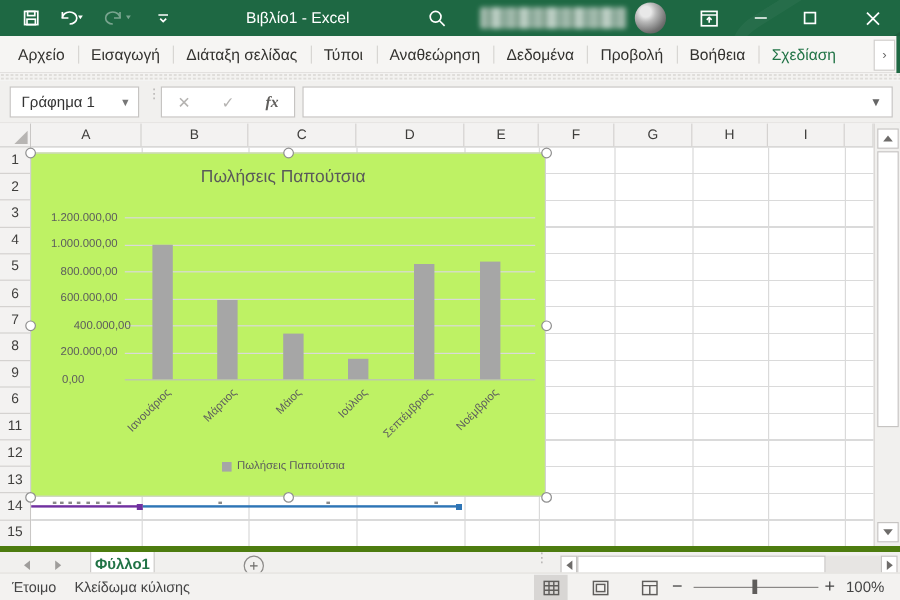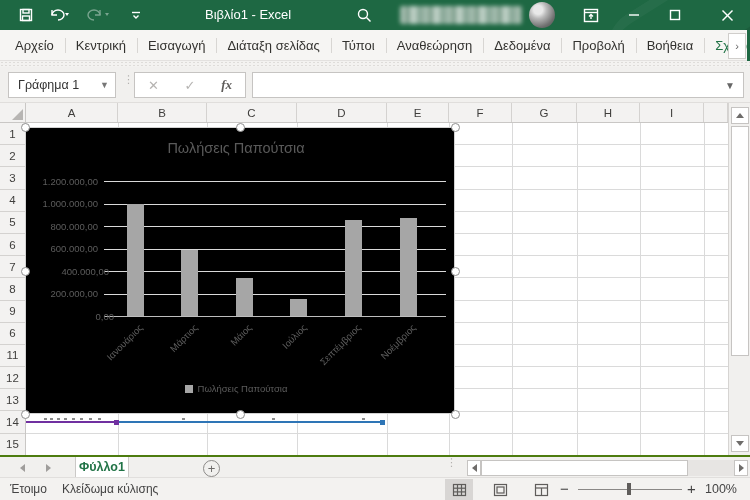--- a/index.html
+++ b/index.html
@@ -67,40 +67,40 @@
   
   #vscroll { position:absolute; left:728px; top:0; width:22px; height:352px; background:#f1f0ee; border-left:1px solid #d6d4d2; }
   .sbox { position:absolute; background:#fff; border:1px solid #c6c4c2; display:flex; align-items:center; justify-content:center; }
   .tri { width:0; height:0; border-style:solid; }
   .tri.up   { border-width:0 4px 5px 4px; border-color:transparent transparent #6e6c6a transparent; }
   .tri.down { border-width:5px 4px 0 4px; border-color:#6e6c6a transparent transparent transparent; }
   .tri.left { border-width:4px 5px 4px 0; border-color:transparent #6e6c6a transparent transparent; }
   .tri.right{ border-width:4px 0 4px 5px; border-color:transparent transparent transparent #6e6c6a; }
 
   
-  #chart { position:absolute; left:25px; top:127px; width:430px; height:287px; background:#000000; border:1px solid #d2d2d2; z-index:5; }
+  #chart { position:absolute; left:25px; top:127px; width:430px; height:287px; background:#bef264; border:1px solid #d2d2d2; z-index:5; }
   #chart-title { position:absolute; left:0; top:12px; width:420px; text-align:center; font-size:14.5px; color:#5a5a5a; }
   .gridline { position:absolute; height:1px; background:#d9d9d9; }
   .gridline.zero { background:#bdbdbd; }
   .ytick { position:absolute; text-align:right; font-size:9.5px; color:#5d5d5d; width:70px; }
   .bar { position:absolute; background:#A6A6A6; }
   .xlabel { position:absolute; width:92px; text-align:right; font-size:9.5px; color:#5d5d5d;
             transform:rotate(-45deg); transform-origin:100% 0%; white-space:nowrap; }
   #chart-legend { position:absolute; left:0; top:255px; width:420px; display:flex; align-items:center; justify-content:center; gap:5px; }
   #legend-swatch { width:8px; height:8px; background:#A6A6A6; }
   #chart-legend span { font-size:9.5px; color:#5d5d5d; }
   .handle { position:absolute; width:9px; height:9px; border-radius:50%; background:#fff; border:1.5px solid #8f8f8f; z-index:6; }
 
   
   .rangeline { position:absolute; height:2px; z-index:2; }
   .rangesq { position:absolute; width:5px; height:5px; z-index:3; }
   .peek { position:absolute; width:3px; height:2px; background:#8a8a8a; z-index:1; }
 
   
-  #sheetbar { position:absolute; left:0; top:455px; width:750px; height:22px; background:#f1f0ee; border-top:2px solid #4d7c0f; }
+  #sheetbar { position:absolute; left:0; top:455px; width:750px; height:22px; background:#f1f0ee; border-top:5px solid #4d7c0f; }
   .nav-arrow { position:absolute; top:3px; width:16px; height:16px; display:flex; align-items:center; justify-content:center; }
   .nav-arrow .tri.left { border-color:transparent #9f9d9b transparent transparent; }
   .nav-arrow .tri.right{ border-color:transparent transparent transparent #9f9d9b; }
   #sheet-tab { position:absolute; left:75px; top:0; width:54px; height:22px; background:#fff; border-left:1px solid #cbc9c7;
                border-right:1px solid #cbc9c7; border-bottom:2px solid #217346; display:flex; align-items:center; justify-content:center;
                color:#217346; font-weight:bold; font-size:12.5px; }
   #add-sheet { position:absolute; left:203px; top:3px; width:17px; height:17px; border:1px solid #8c8a88; border-radius:50%;
                color:#6e6c6a; font-size:13px; line-height:15px; text-align:center; }
   #sb-dots { position:absolute; left:446px; top:3px; color:#b3b1af; font-size:11px; line-height:5px; text-align:center; width:6px; }
   #hs-track { position:absolute; left:467px; top:3px; width:281px; height:16px; background:#e7e5e3; }
@@ -191,21 +191,20 @@
       <svg class="wht" width="13" height="13" viewBox="0 0 13 13">
           <path d="M1.5 1.5 L11.5 11.5"></path>
           <path d="M11.5 1.5 L1.5 11.5"></path>
         </svg>
     </div>
   </div>
 
   <div id="ribbonrow">
     <div id="ribbon-tabs">
         <div class="rtab">Αρχείο</div>
-        <div class="rtab">Κεντρική</div>
         <div class="rtab">Εισαγωγή</div>
         <div class="rtab">Διάταξη σελίδας</div>
         <div class="rtab">Τύποι</div>
         <div class="rtab">Αναθεώρηση</div>
         <div class="rtab">Δεδομένα</div>
         <div class="rtab">Προβολή</div>
         <div class="rtab">Βοήθεια</div>
         <div class="rtab active-ctx">Σχεδίαση</div>
       </div>
     <div id="ribbon-more">›</div>
@@ -299,21 +298,21 @@
       <div class="sbox" style="left:2px; top:332px; width:18px; height:17px;">
           <div class="tri down"></div>
         </div>
     </div>
   </div>
 
   <div id="chart">
     <div id="chart-title">Πωλήσεις Παπούτσια</div>
     <div id="chart-canvas">
         <div class="gridline zero" style="left: 78px; width: 342px; top: 188px;"></div>
-        <div class="ytick" style="left: 18px; top: 182.5px;">0,00</div>
+        <div class="ytick" style="left: 0; top: 182.5px; text-align: center;">0,00</div>
         <div class="gridline" style="left: 78px; width: 342px; top: 165.5px;"></div>
         <div class="ytick" style="left: 2px; top: 160px;">200.000,00</div>
         <div class="gridline" style="left: 78px; width: 342px; top: 143px;"></div>
         <div class="ytick" style="left: 13px; top: 137.5px;">400.000,00</div>
         <div class="gridline" style="left: 78px; width: 342px; top: 120.5px;"></div>
         <div class="ytick" style="left: 2px; top: 115px;">600.000,00</div>
         <div class="gridline" style="left: 78px; width: 342px; top: 98px;"></div>
         <div class="ytick" style="left: 2px; top: 92.5px;">800.000,00</div>
         <div class="gridline" style="left: 78px; width: 342px; top: 75.5px;"></div>
         <div class="ytick" style="left: 2px; top: 70px;">1.000.000,00</div>

